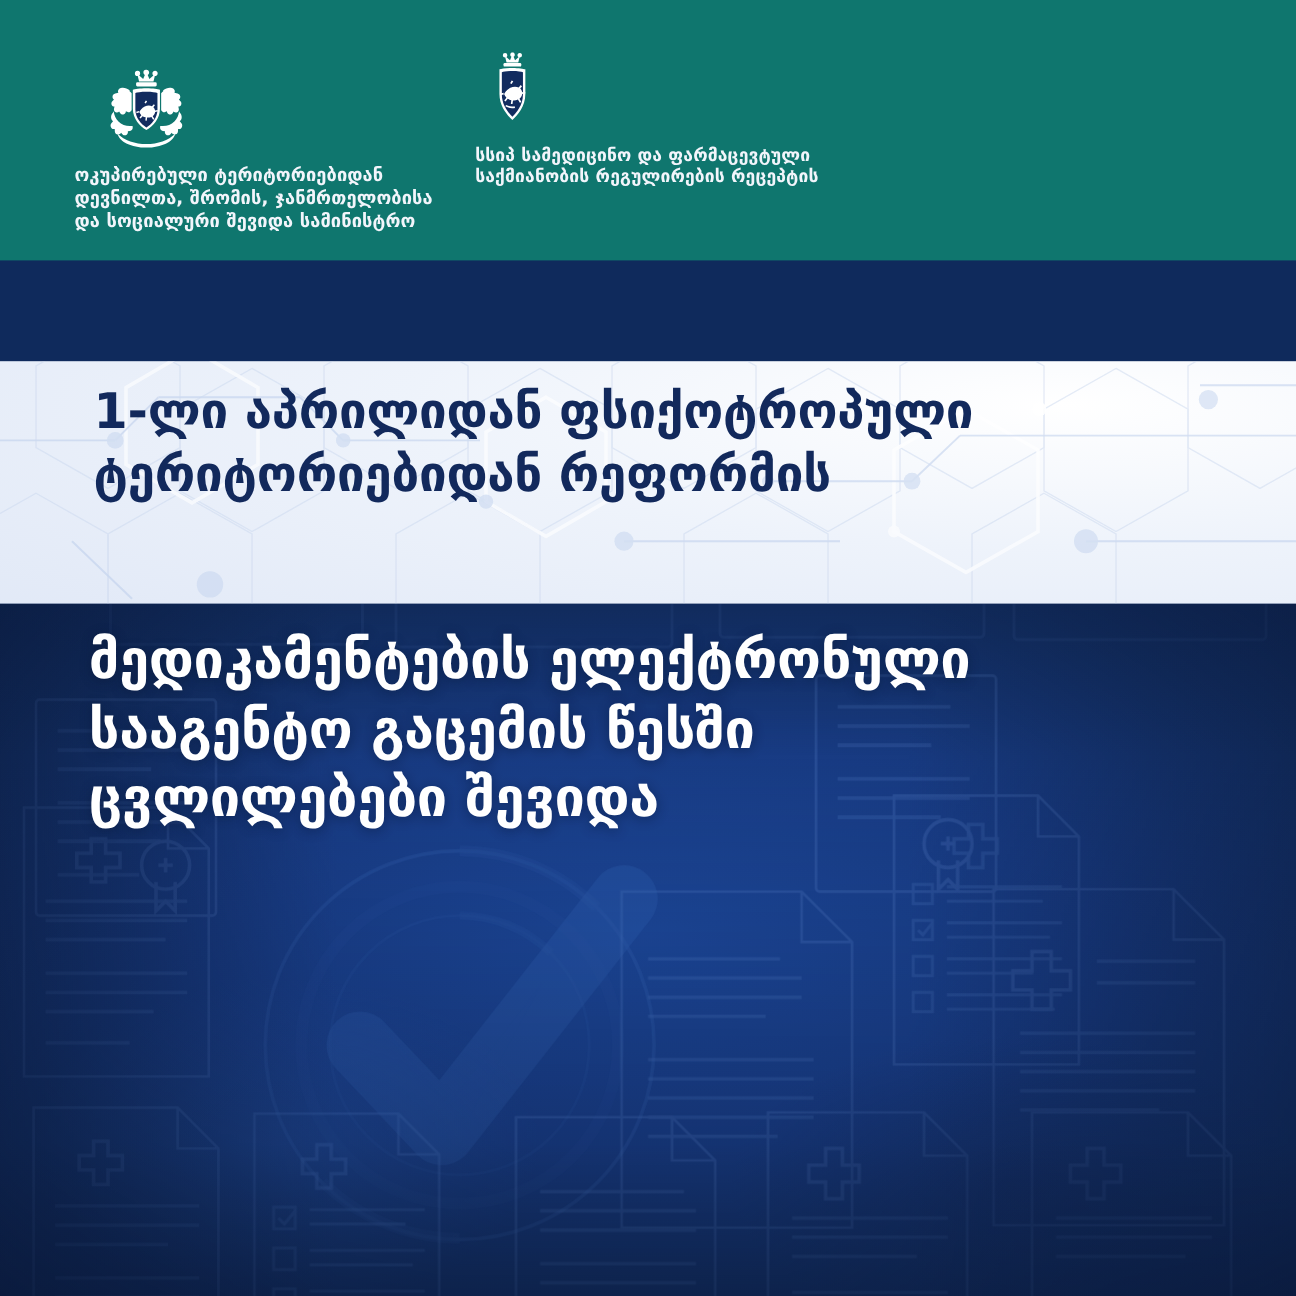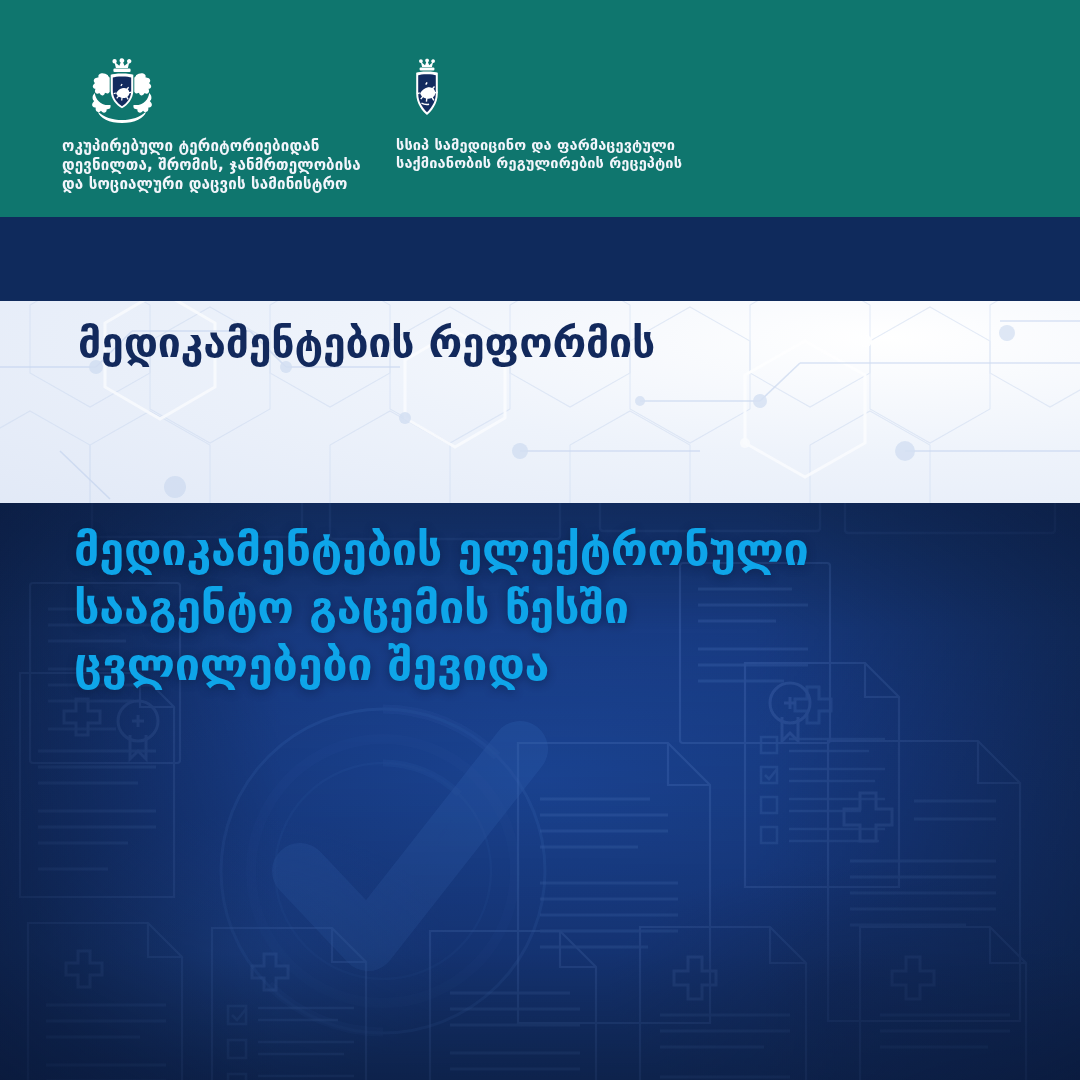--- a/index.html
+++ b/index.html
@@ -10,21 +10,21 @@
   }
   #poster{position:relative;width:1080px;height:1080px;overflow:hidden;}
 
   
   .header{
     position:absolute;left:0;top:0;width:1080px;height:217px;
     background:#0f766e;z-index:5;
   }
   .org{position:absolute;}
   .org-a{left:62px;top:55px;width:320px;}
-  .org-b{left:396px;top:56px;width:360px;}
+  .org-b{left:396px;top:41px;width:360px;}
 
   .emblem{display:block;}
   .org-a .emblem{width:104px;height:72px;margin-left:8px;}
   .org-b .emblem{width:46px;height:70px;margin-left:8px;}
 
   .org-text{
     margin-top:10px;
     color:#f2f5fb;
     font-weight:bold;
     line-height:1.26;
@@ -72,21 +72,21 @@
   }
   .hero-art{position:absolute;inset:0;opacity:.5;}
   .hero-blur{
     position:absolute;inset:0;
     background:
       radial-gradient(28% 34% at 22% 78%, rgba(40,86,170,.30) 0%, rgba(40,86,170,0) 70%),
       radial-gradient(30% 30% at 78% 84%, rgba(18,38,84,.45) 0%, rgba(18,38,84,0) 72%);
   }
   .hero-title{
     position:absolute;left:74px;top:18px;right:30px;
-    color:#0ea5e9;
+    color:#ffffff;
     font-weight:bold;
     font-size:45px;
     line-height:1.28;
     letter-spacing:-.3px;
     text-shadow:0 2px 10px rgba(7,20,48,.45);
   }
   .hero-title div{white-space:nowrap;}
 </style>
 </head>
 <body>
@@ -121,21 +121,21 @@
             <path d="M38 20.2c-2.1-1.6-4.8-2.4-7.2-1.8-1.1.3-1.9 1-2.3 1.9-.3.7-.2 1.4.1 1.9l-2.6.7c-1.2.3-2 1.2-2.2 2.3-.2 1.1.3 2.2 1.2 2.8l-1.4 1.4c-.8.8-1 2-.5 3 .4.9 1.3 1.4 2.3 1.4l-.4 1.8c-.3 1.2.3 2.4 1.4 2.9 1 .5 2.2.2 2.9-.6l.9 1.4c.7 1 2 1.4 3.1.9 1-.4 1.6-1.4 1.6-2.4l1.5.5c1.2.4 2.4-.1 3-1.1l.3-.5V22.7c-.5-.6-1-1.2-1.7-1.7z"></path>
             <path d="M24.4 38.6c-1.3 1.2-2 2.9-1.8 4.6.1 1.2.7 2.2 1.6 2.9l-1.4 1.7c-.9 1.1-.9 2.7 0 3.8.7.8 1.8 1.2 2.8.9l.1 2c.1 1.4 1.2 2.5 2.6 2.6 1.1.1 2.1-.5 2.6-1.4l1.3 1.3c1 1 2.6 1 3.6 0 .7-.7 1-1.7.7-2.6l1.8-.3c1.4-.2 2.4-1.5 2.3-2.9l-.1-1.1h-2.3c-3.6 0-7-1.4-9.5-3.9-2.3-2.3-3.7-5.3-3.9-8.5l-.4.9z"></path>
           </g>
 
           <path d="M28 56.4c5.6 5.6 14.6 8.6 24 8.6s18.4-3 24-8.6c-1.2 6.6-11.6 11.6-24 11.6S29.2 63 28 56.4z"></path>
         </g>
       </svg>
       <div class="org-text">
         <div>ოკუპირებული ტერიტორიებიდან</div>
         <div>დევნილთა, შრომის, ჯანმრთელობისა</div>
-        <div>და სოციალური დაცვის სამინისტრო</div>
+        <div>და სოციალური შევიდა სამინისტრო</div>
       </div>
     </div>
 
     <div class="org org-b">
       <svg class="emblem" viewBox="0 0 46 70">
         <g fill="#ffffff">
 
           <path d="M23 2.6c1.1 0 2 .9 2 2 0 .8-.4 1.4-1 1.7l1.2 2.9 2.9-2.5a1.9 1.9 0 1 1 2.9-1.6 1.9 1.9 0 0 1-1.9 1.9h-.2l-1 4H18.1l-1-4h-.2a1.9 1.9 0 1 1 1.9-1.9c0 .6-.3 1.2-.7 1.6l2.9 2.5 1.2-2.9a2 2 0 0 1-1-1.7c0-1.1.9-2 2-2z"></path>
           <rect x="15.6" y="11.5" width="14.8" height="3" rx="1"></rect>
 
@@ -216,21 +216,22 @@
           <circle cx="405" cy="117" r="6"></circle>
         </g>
         <g fill="#ffffff" opacity=".9">
           <circle cx="866" cy="40" r="6"></circle>
           <circle cx="745" cy="142" r="5"></circle>
         </g>
       </g>
     </svg>
 
     <div class="band-title">
-      <div>მედიკამენტების რეფორმის</div>
+      <div>1-ლი აპრილიდან ფსიქოტროპული</div>
+      <div>ტერიტორიებიდან რეფორმის</div>
     </div>
   </div>
 
   <div class="hero">
     <div class="hero-base"></div>
 
     <svg class="hero-art" viewBox="0 0 1080 577" preserveAspectRatio="xMidYMid slice">
       <g stroke="#6f9ae0" fill="none" stroke-width="2.2" opacity=".40">
 
         <g transform="translate(30,80)">

